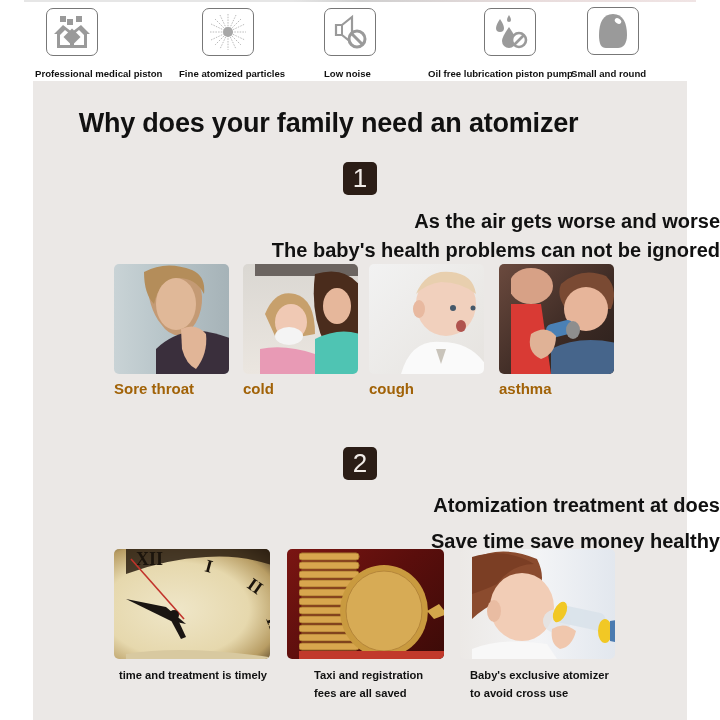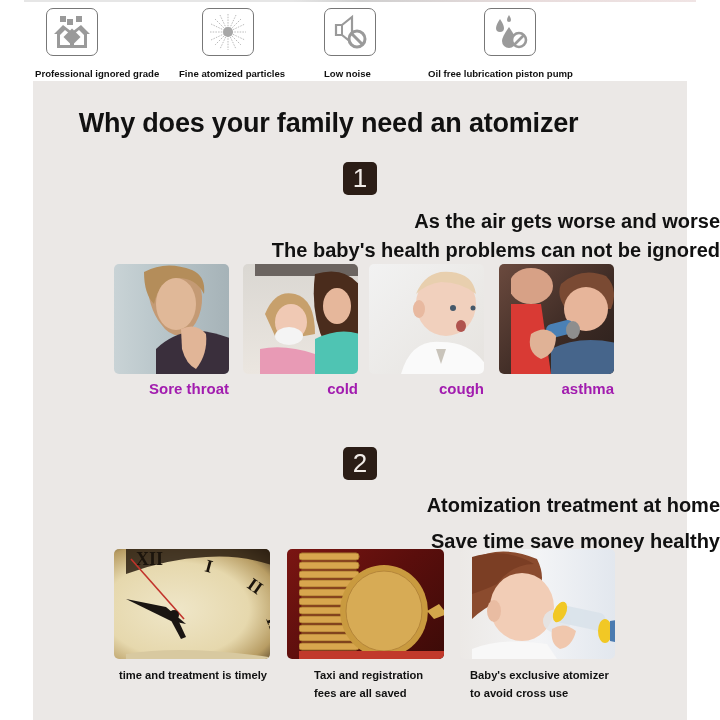--- a/index.html
+++ b/index.html
@@ -17,42 +17,42 @@
 
   .title { position: absolute; left: 0; width: 657px; top: 108px; text-align: center; font-size: 27px; font-weight: bold; color: #111; letter-spacing: -0.2px; }
 
   .num-badge { position: absolute; width: 34px; height: 33px; background: #2b1d16; border-radius: 5px; color: #f2ece8; font-size: 26px; line-height: 33px; text-align: center; }
 
   .sec-head { position: absolute; left: 0; width: 720px; text-align: right; font-weight: bold; color: #111; }
   .h2 { font-size: 20px; }
   .h3 { font-size: 20px; }
 
   .photo { position: absolute; border-radius: 5px; overflow: hidden; padding-left: 12px; }
-  .cap { position: absolute; text-align: right; font-weight: bold; font-size: 15px; color: #a21caf; }
+  .cap { position: absolute; text-align: left; font-weight: bold; font-size: 15px; color: #a16207; }
   .cap2 { position: absolute; font-weight: bold; font-size: 11.2px; line-height: 18px; color: #111; }
 </style>
 </head>
 <body>
 
 <div class="top-line"></div>
 
 <div class="features">
   <div class="feature" style="left:12px;">
     <div class="feature-icon" style="margin-left:0;">
       <svg width="40" height="36" viewBox="0 0 40 36">
         <rect x="8" y="2" width="6" height="6" fill="#9a9a9a"></rect>
         <rect x="15" y="5" width="6" height="6" fill="#9a9a9a"></rect>
         <rect x="24" y="2" width="6" height="6" fill="#9a9a9a"></rect>
         <path d="M2 20 L11 11 L20 18 L29 11 L38 20 L35 20 L35 34 L5 34 L5 20 Z" fill="#9a9a9a"></path>
         <path d="M8 21 L13 16 L18 20 L18 31 L8 31 Z" fill="#fff"></path>
         <path d="M22 20 L27 16 L32 21 L32 31 L22 31 Z" fill="#fff"></path>
         <rect x="14" y="17" width="12" height="12" transform="rotate(45 20 23)" fill="#9a9a9a"></rect>
       </svg>
     </div>
-    <div class="feature-label" style="position:absolute;top:48px;left:-11px;">Professional ignored grade</div>
+    <div class="feature-label" style="position:absolute;top:48px;left:-11px;">Professional medical piston</div>
   </div>
 
   <div class="feature" style="left:168px;">
     <div class="feature-icon">
       <svg width="40" height="40" viewBox="0 0 40 40">
         <g stroke="#aaa" stroke-width="0.8" stroke-dasharray="1.5 1.2">
           <line x1="20" y1="2" x2="20" y2="38"></line>
           <line x1="2" y1="20" x2="38" y2="20"></line>
           <line x1="7" y1="7" x2="33" y2="33"></line>
           <line x1="33" y1="7" x2="7" y2="33"></line>
@@ -85,20 +85,29 @@
         <path d="M10 6 Q6 12 6 15 A4 4 0 0 0 14 15 Q14 12 10 6 Z" fill="#9a9a9a"></path>
         <path d="M19 2 Q17 5 17 7 A2 2 0 0 0 21 7 Q21 5 19 2 Z" fill="#9a9a9a"></path>
         <path d="M19 14 Q12 24 12 28 A7 7 0 0 0 26 28 Q26 24 19 14 Z" fill="#9a9a9a"></path>
         <circle cx="29" cy="27" r="7" fill="#fff" stroke="#9a9a9a" stroke-width="2.6"></circle>
         <line x1="24.5" y1="31.5" x2="33.5" y2="22.5" stroke="#9a9a9a" stroke-width="2.6"></line>
       </svg>
     </div>
     <div class="feature-label" style="position:absolute;top:48px;left:-56px;">Oil free lubrication piston pump</div>
   </div>
 
+  <div class="feature" style="left:553px;top:-1px;">
+    <div class="feature-icon">
+      <svg width="40" height="40" viewBox="0 0 40 40">
+        <path d="M20 3 C30 3 34 12 34 24 C34 33 30 37 25 37 L13 37 C8 37 6 33 6 24 C6 12 10 3 20 3 Z" fill="#9a9a9a"></path>
+        <ellipse cx="25" cy="10" rx="3.5" ry="2.5" fill="#fff" transform="rotate(35 25 10)"></ellipse>
+      </svg>
+    </div>
+    <div class="feature-label" style="position:absolute;top:49px;left:-16px;">Small and round</div>
+  </div>
 </div>
 
 <div class="panel"></div>
 
 <div class="title">Why does your family need an atomizer</div>
 
 <div class="num-badge" style="left:343px;top:162px;">1</div>
 <div class="sec-head h2" style="top:210px;">As the air gets worse and worse</div>
 <div class="sec-head h3" style="top:239px;">The baby's health problems can not be ignored</div>
 
@@ -150,21 +159,21 @@
     <path d="M20 70 Q35 60 45 72 Q45 90 30 95 Q15 88 20 70 Z" fill="#e0b296"></path>
   </svg>
 </div>
 
 <div class="cap" style="left:114px;top:380px;width:115px;">Sore throat</div>
 <div class="cap" style="left:243px;top:380px;width:115px;">cold</div>
 <div class="cap" style="left:369px;top:380px;width:115px;">cough</div>
 <div class="cap" style="left:499px;top:380px;width:115px;">asthma</div>
 
 <div class="num-badge" style="left:343px;top:447px;">2</div>
-<div class="sec-head h2" style="top:494px;">Atomization treatment at home</div>
+<div class="sec-head h2" style="top:494px;">Atomization treatment at does</div>
 <div class="sec-head h3" style="top:530px;">Save time  save money  healthy</div>
 
 <div class="photo" style="left:114px;top:549px;width:156px;height:110px;background:radial-gradient(ellipse at 40% 55%,#efe6c8 0%,#e6d8ad 55%,#b89d64 80%,#3a2a18 100%);">
   <svg width="156" height="110" viewBox="0 0 156 110">
     <path d="M0 0 L156 0 L156 20 Q120 5 80 8 Q40 10 0 25 Z" fill="#2a1d10" opacity="0.85"></path>
     <text x="10" y="16" font-family="Liberation Serif, serif" font-size="18" font-weight="bold" fill="#1b140c">XII</text>
     <text x="78" y="22" font-family="Liberation Serif, serif" font-size="18" font-weight="bold" fill="#1b140c" transform="rotate(15 78 22)">I</text>
     <text x="120" y="38" font-family="Liberation Serif, serif" font-size="18" font-weight="bold" fill="#1b140c" transform="rotate(35 120 38)">II</text>
     <text x="140" y="70" font-family="Liberation Serif, serif" font-size="18" font-weight="bold" fill="#1b140c" transform="rotate(70 140 70)">III</text>
     <line x1="5" y1="10" x2="58" y2="70" stroke="#c2332b" stroke-width="1.6"></line>

